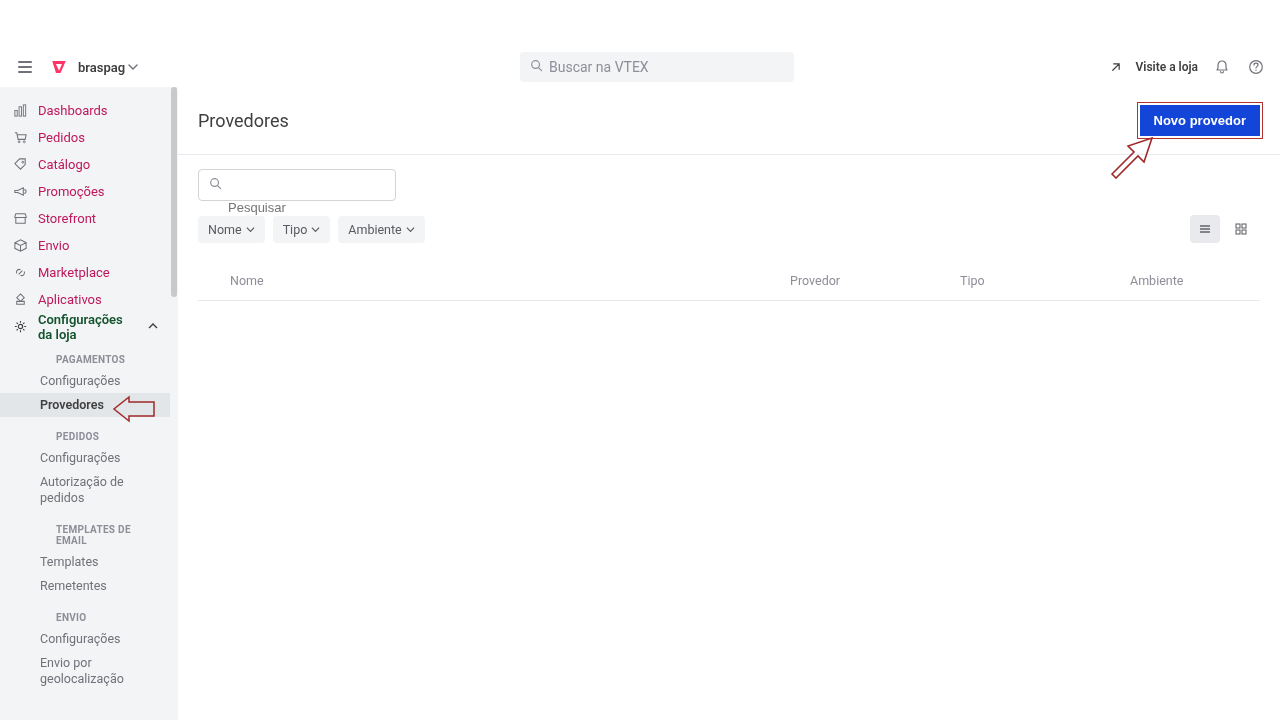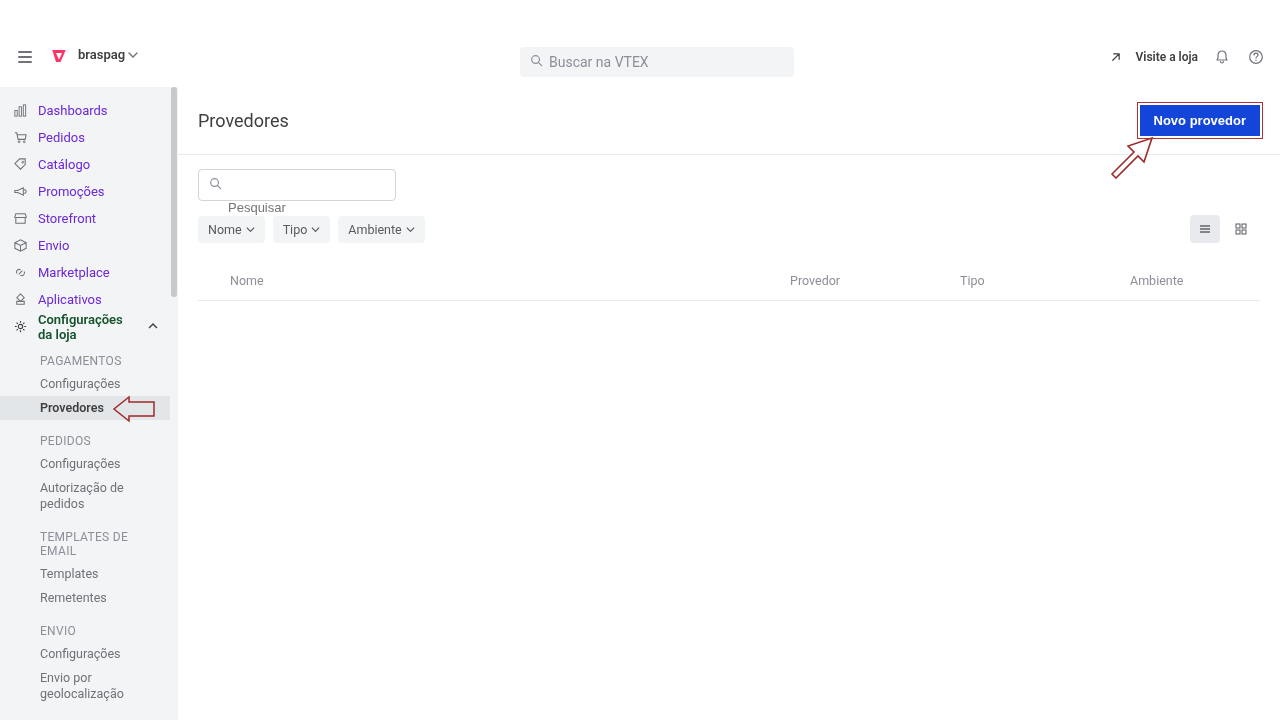--- a/index.html
+++ b/index.html
@@ -1,44 +1,44 @@
 <!DOCTYPE html>
 <html><head>
 <meta charset="utf-8">
 <style>
   * { box-sizing: border-box; margin: 0; padding: 0; }
   body { font-family: -apple-system, BlinkMacSystemFont, "Segoe UI", Roboto, Arial, sans-serif; font-size: 14px; color: #3f3f40; background: #fff; }
   .viewport { width:1280px; height:720px; position:relative; overflow:hidden; }
   .blank-top { height:47px; background:#fff; }
-  .topbar { height:40px; display:flex; padding:0 12px; border-bottom:0; background:#fff; }
+  .topbar { height:40px; display:flex; align-items:center; padding:0 12px; border-bottom:0; background:#fff; }
   .hamburger { display:flex; flex-direction:column; justify-content:center; gap:3px; width:20px; height:20px; cursor:pointer; margin-right:12px; margin-left:6px;}
   .hamburger span { display:block; height:2px; width:14px; background:#71717a; border-radius:1px; }
   .logo { width:18px; height:18px; margin-right:10px; }
   .logo svg { width:18px; height:18px; }
   .account-name { font-size:13px; font-weight:600; color:#3f3f40; margin-right:3px;}
   .account-chevron { color:#71717a; }
   .search-wrap { width:274px; height:30px; background:#f2f4f5; border-radius:4px; display:flex; align-items:center; padding:0 10px; color:#8e8e99; font-size:14px; position:absolute; left:520px;}
   .search-wrap .sicon { margin-right:6px; }
   .top-right { position:absolute; right:14px; display:flex; align-items:center; gap:14px; }
   .visit-store { display:flex; align-items:center; gap:14px; color:#3f3f40; font-size:12px; font-weight:600; cursor:pointer;}
   .icon-btn { width:20px; height:20px; display:flex; align-items:center; justify-content:center; cursor:pointer; color:#71717a;}
   
   .body-area { position:absolute; top:87px; left:0; right:0; bottom:0; display:flex; background:#f2f4f5; }
   
   .sidebar-outer { width:178px; position:relative; background:#f2f4f5; display:flex;}
   .sidebar { width:170px; overflow-y:auto; padding-top:10px; scrollbar-width:none;}
   .custom-scroll { position:absolute; right:0; top:0; width:8px; height:100%; background:#f2f4f5;}
   .custom-scroll-thumb { position:absolute; right:1px; top:0; width:6px; height:210px; background:#c9c9cc; border-radius:3px;}
   
-  .nav-item { display:flex; align-items:center; height:27px; padding:0 12px; color:#6d28d9; font-size:13px; cursor:pointer; gap:10px;}
+  .nav-item { display:flex; align-items:center; height:27px; padding:0 12px; color:#be185d; font-size:13px; cursor:pointer; gap:10px;}
   .nav-item.bold { font-weight:600; color:#14532d; }
   .nav-icon { width:16px; height:16px; display:flex; align-items:center; justify-content:center; flex-shrink:0;}
   .nav-exp { margin-left:auto; }
   
-  .sub-heading { font-size:12px; font-weight:400; color:#8e8e99; letter-spacing:0.3px; padding:14px 12px 4px 40px; text-transform:uppercase;}
+  .sub-heading { font-size:10px; font-weight:700; color:#8e8e99; letter-spacing:0.3px; padding:14px 12px 4px 56px; text-transform:uppercase;}
   .sub-item { display:block; padding:4px 12px 4px 40px; color:#71717a; font-size:12.5px; cursor:pointer; line-height:16px;}
   .sub-item.active { background:#e3e6e8; color:#3f3f40; font-weight:600; position:relative;}
   
   .content { flex:1; background:#fff; margin:0; }
   .page-header { display:flex; align-items:center; justify-content:space-between; padding:18px 20px 18px 20px; border-bottom:1px solid #e7e9ee; }
   .page-title { font-size:18px; font-weight:400; color:#3f3f40; }
   .primary-btn { background:#1346d8; color:#fff; border:none; padding:8px 14px; font-size:13px; font-weight:600; border-radius:0; cursor:pointer; outline:1.5px solid #b03232; outline-offset:2px;}
   
   .toolbar { padding:14px 20px 6px; }
   .search-field { width:198px; height:32px; border:1px solid #d4d4d8; border-radius:4px; display:flex; align-items:center; padding:0 10px; color:#8e8e99; font-size:13px;}

